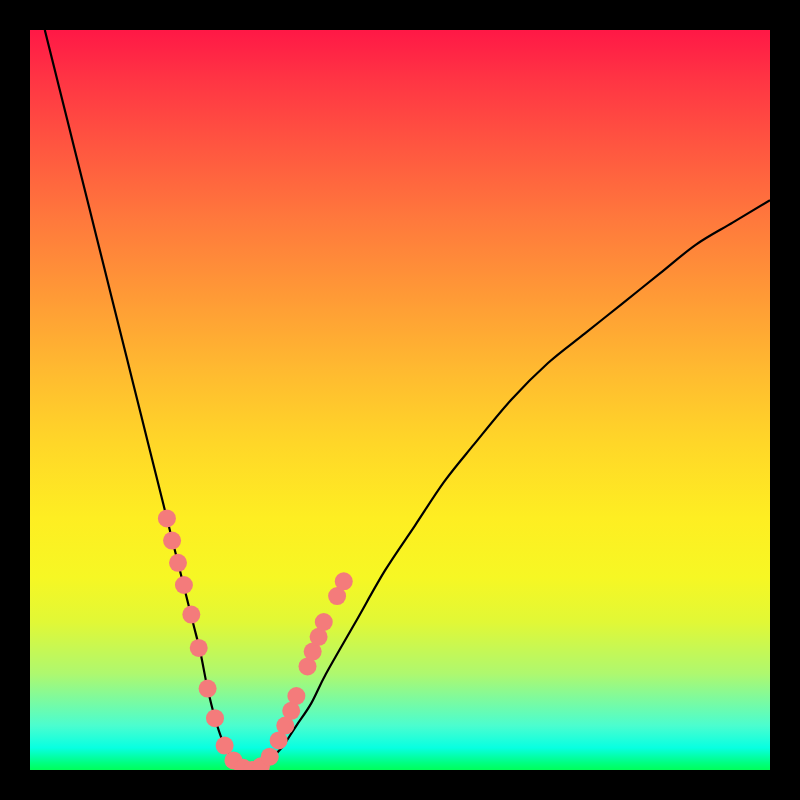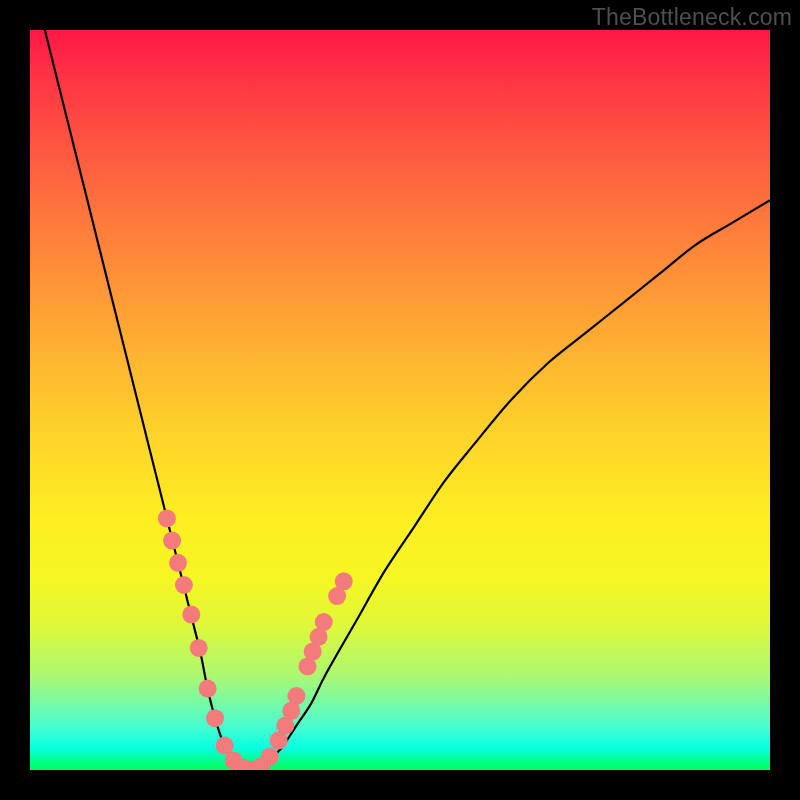--- a/index.html
+++ b/index.html
@@ -87,14 +87,13 @@
           <circle cx="266.40" cy="666.00" r="9" fill="#f47b7b" stroke="#e04a4a" stroke-width="0"></circle>
           <circle cx="277.50" cy="636.40" r="9" fill="#f47b7b" stroke="#e04a4a" stroke-width="0"></circle>
           <circle cx="282.68" cy="621.60" r="9" fill="#f47b7b" stroke="#e04a4a" stroke-width="0"></circle>
           <circle cx="288.60" cy="606.80" r="9" fill="#f47b7b" stroke="#e04a4a" stroke-width="0"></circle>
           <circle cx="293.78" cy="592.00" r="9" fill="#f47b7b" stroke="#e04a4a" stroke-width="0"></circle>
           <circle cx="307.10" cy="566.10" r="9" fill="#f47b7b" stroke="#e04a4a" stroke-width="0"></circle>
           <circle cx="313.76" cy="551.30" r="9" fill="#f47b7b" stroke="#e04a4a" stroke-width="0"></circle>
         </g>
     </svg>
   </div>
-  <div class="watermark">TheBottleneck.com</div>
 </div>
 
 </body></html>

